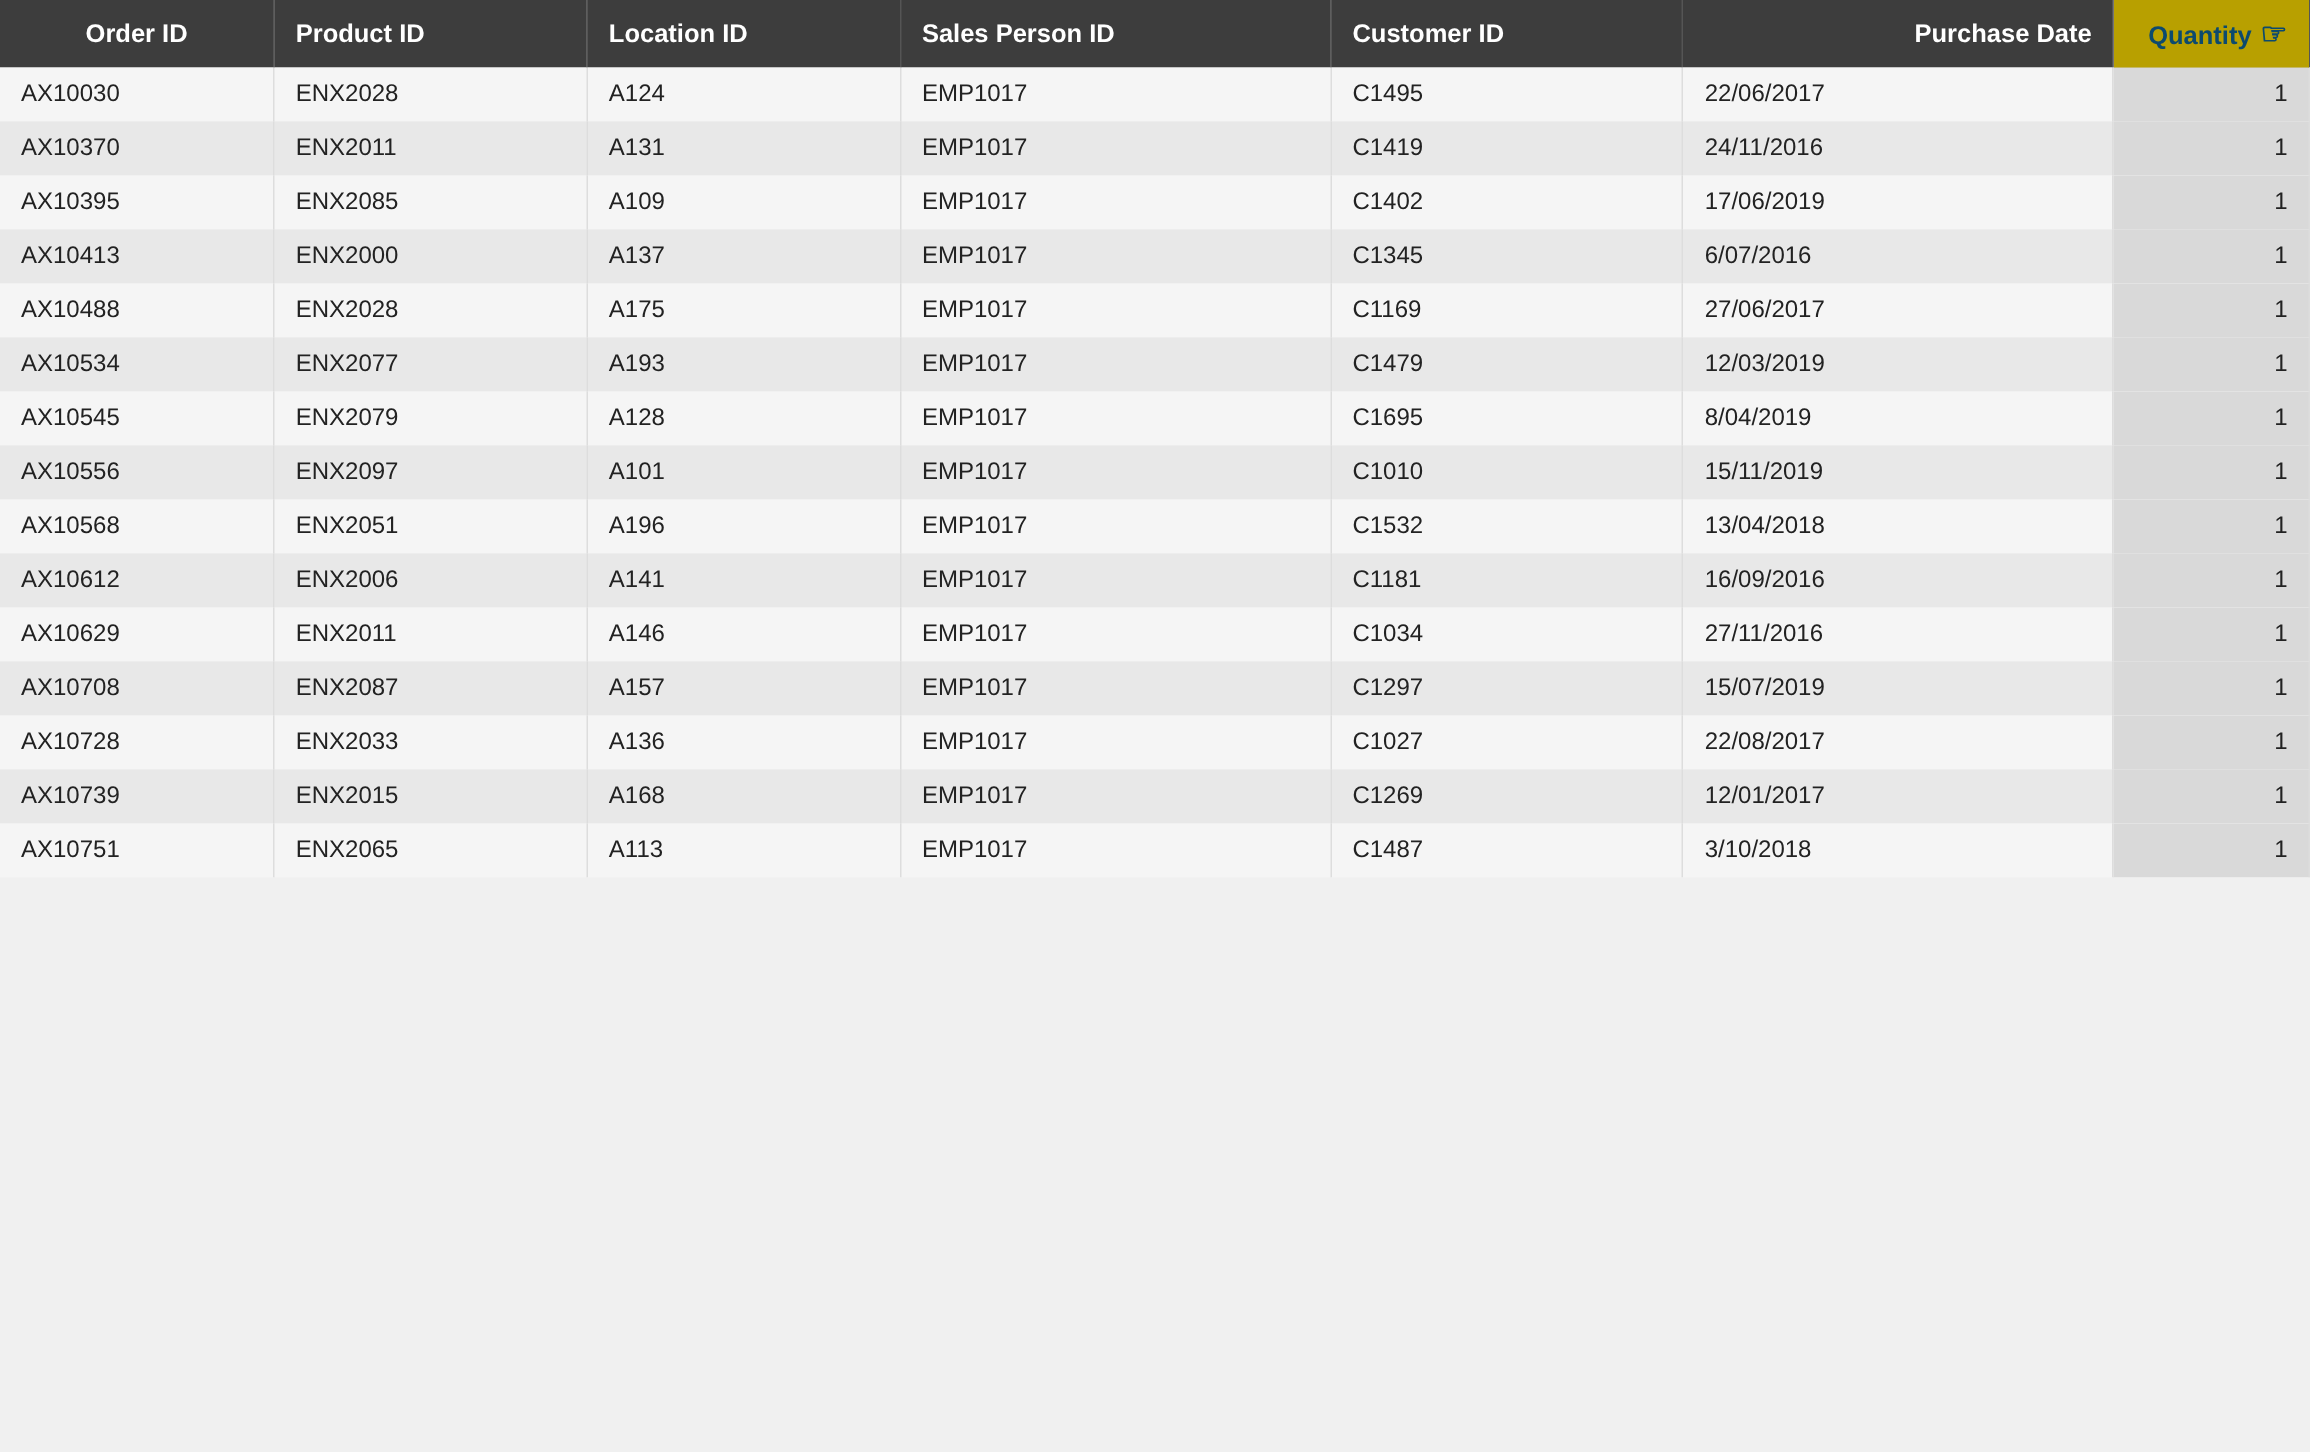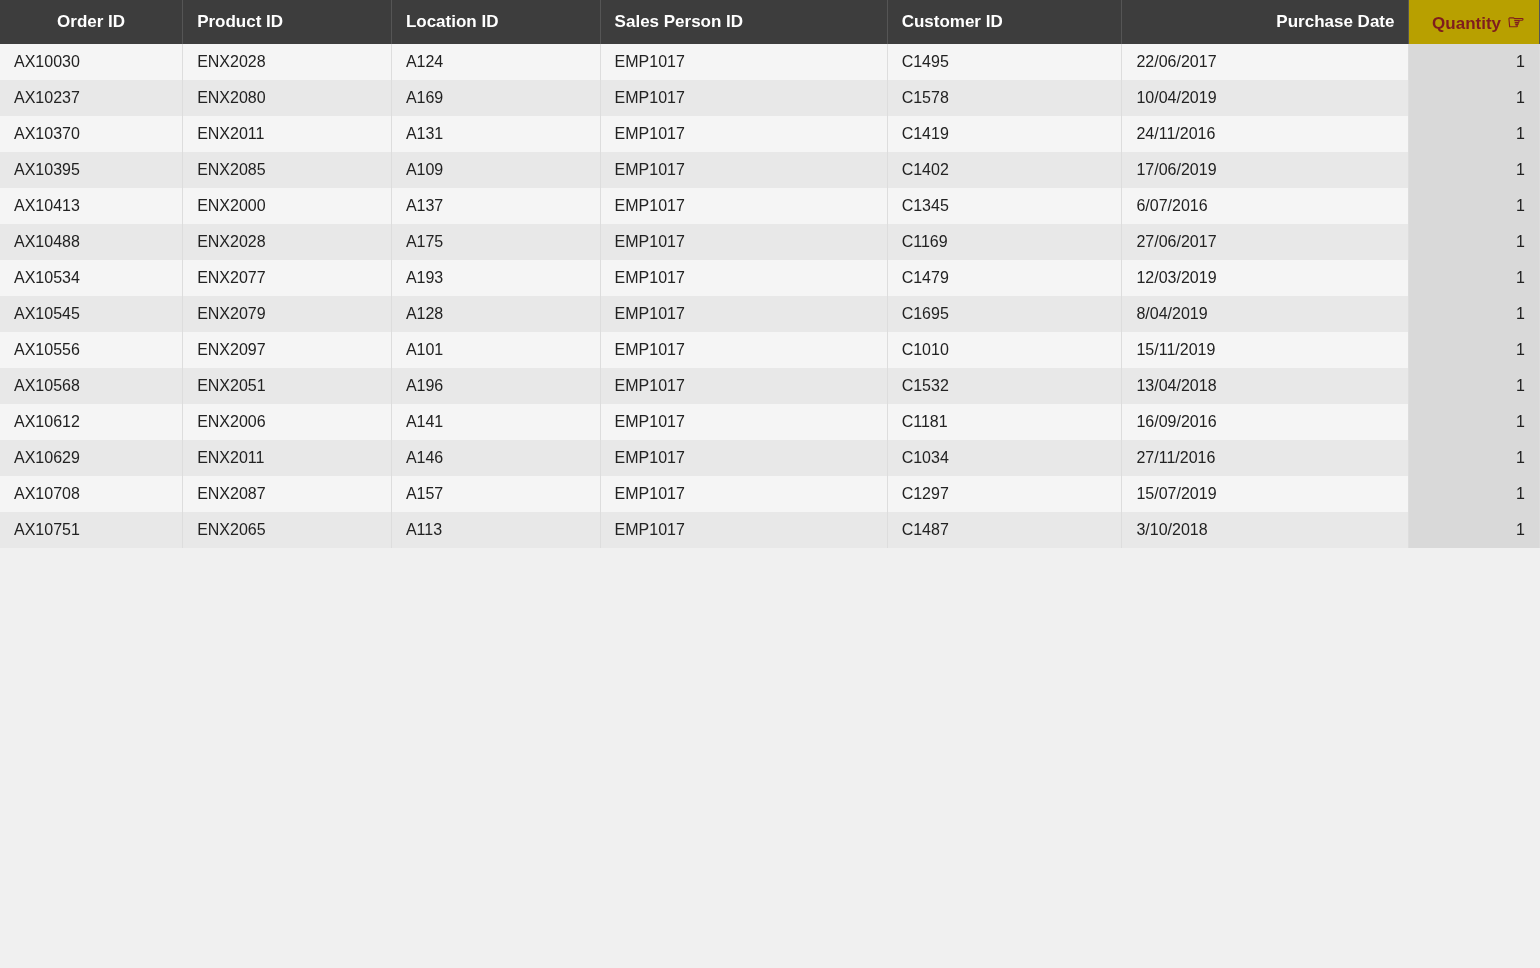--- a/index.html
+++ b/index.html
@@ -36,21 +36,21 @@
       padding: 10px 14px;
       text-align: left;
       font-weight: bold;
       font-size: 17px;
       border-right: 1px solid #555;
       white-space: nowrap;
     }
 
     thead th:last-child {
       background-color: #b8a000;
-      color: #7f1d1d;
+      color: #0c4a6e;
       cursor: pointer;
       position: relative;
     }
 
     thead th:last-child::after {
       content: '';
     }
 
     tbody tr:nth-child(odd) {
       background-color: #f5f5f5;
@@ -106,29 +106,20 @@
     <tr>
           <td>AX10030</td>
           <td>ENX2028</td>
           <td>A124</td>
           <td>EMP1017</td>
           <td>C1495</td>
           <td>22/06/2017</td>
           <td>1</td>
         </tr>
         <tr>
-          <td>AX10237</td>
-          <td>ENX2080</td>
-          <td>A169</td>
-          <td>EMP1017</td>
-          <td>C1578</td>
-          <td>10/04/2019</td>
-          <td>1</td>
-        </tr>
-        <tr>
           <td>AX10370</td>
           <td>ENX2011</td>
           <td>A131</td>
           <td>EMP1017</td>
           <td>C1419</td>
           <td>24/11/2016</td>
           <td>1</td>
         </tr>
         <tr>
           <td>AX10395</td>
@@ -214,20 +205,38 @@
         <tr>
           <td>AX10708</td>
           <td>ENX2087</td>
           <td>A157</td>
           <td>EMP1017</td>
           <td>C1297</td>
           <td>15/07/2019</td>
           <td>1</td>
         </tr>
         <tr>
+          <td>AX10728</td>
+          <td>ENX2033</td>
+          <td>A136</td>
+          <td>EMP1017</td>
+          <td>C1027</td>
+          <td>22/08/2017</td>
+          <td>1</td>
+        </tr>
+        <tr>
+          <td>AX10739</td>
+          <td>ENX2015</td>
+          <td>A168</td>
+          <td>EMP1017</td>
+          <td>C1269</td>
+          <td>12/01/2017</td>
+          <td>1</td>
+        </tr>
+        <tr>
           <td>AX10751</td>
           <td>ENX2065</td>
           <td>A113</td>
           <td>EMP1017</td>
           <td>C1487</td>
           <td>3/10/2018</td>
           <td>1</td>
         </tr>
       </tbody>
   </table>

